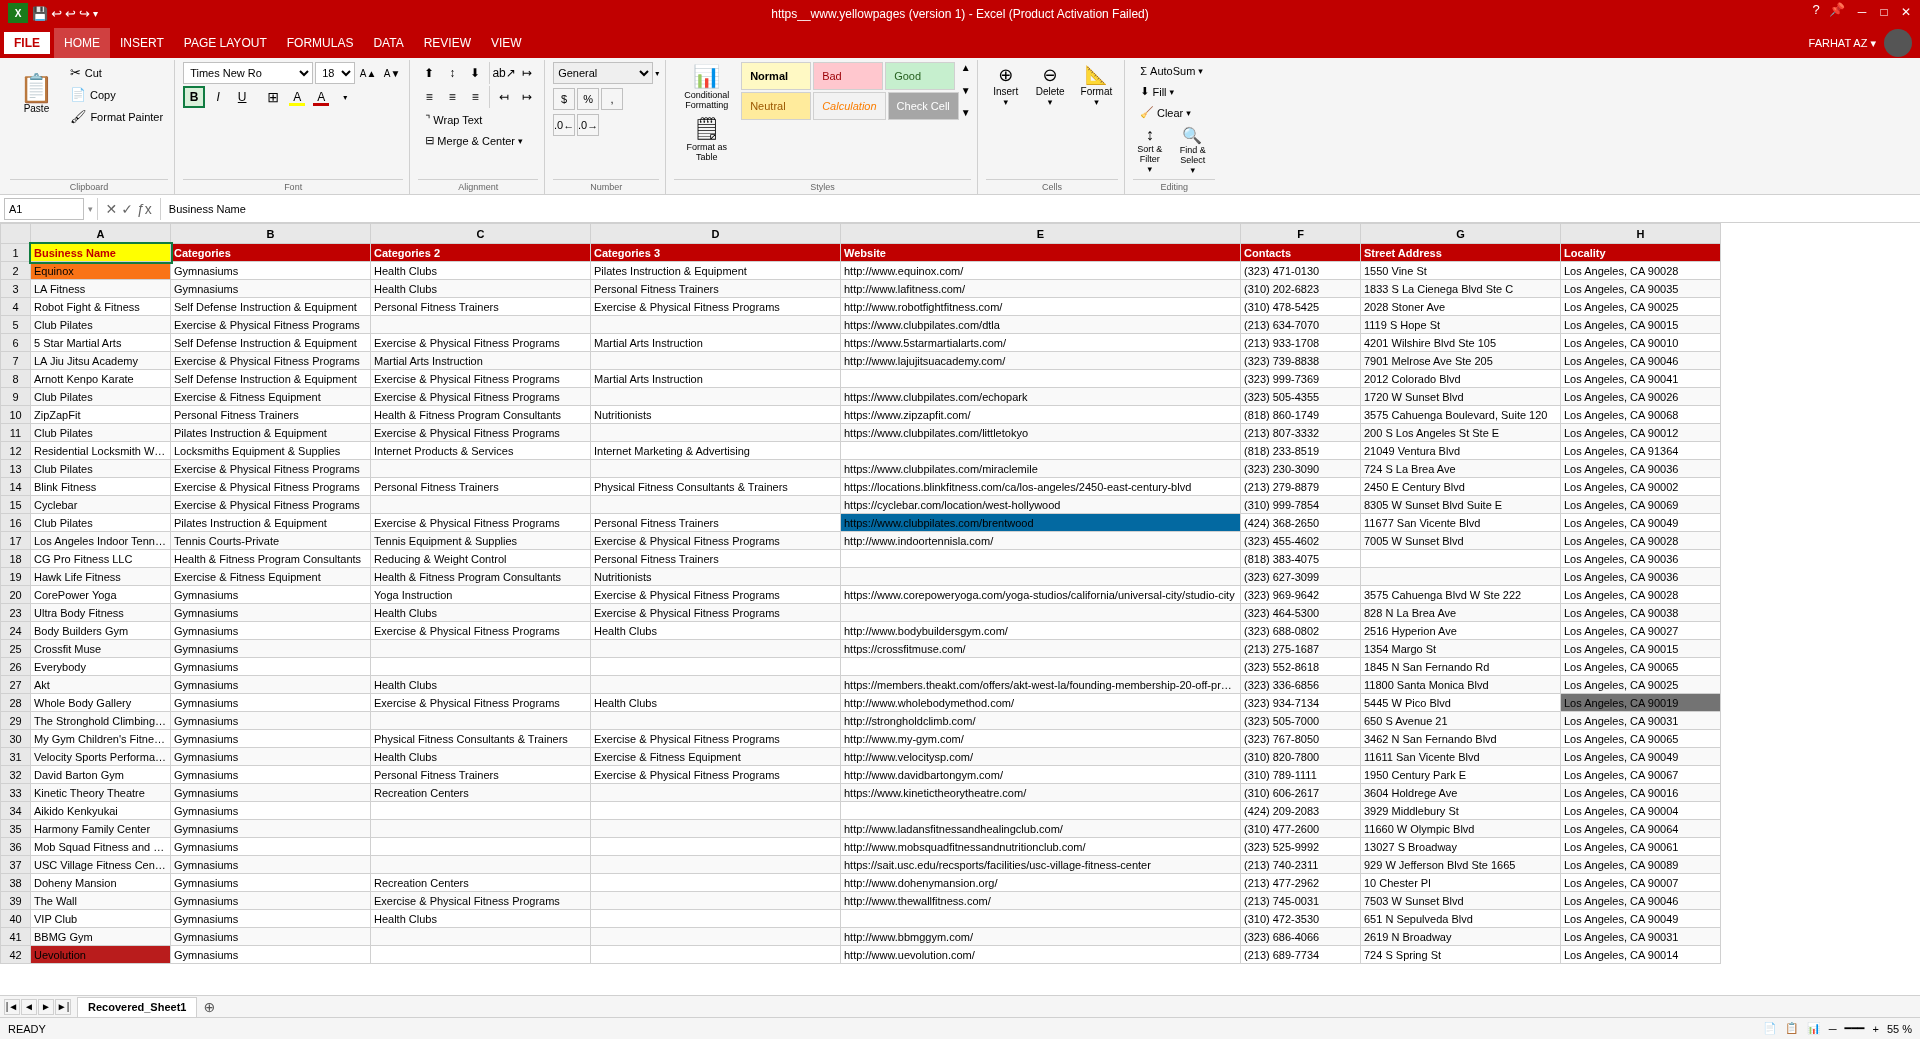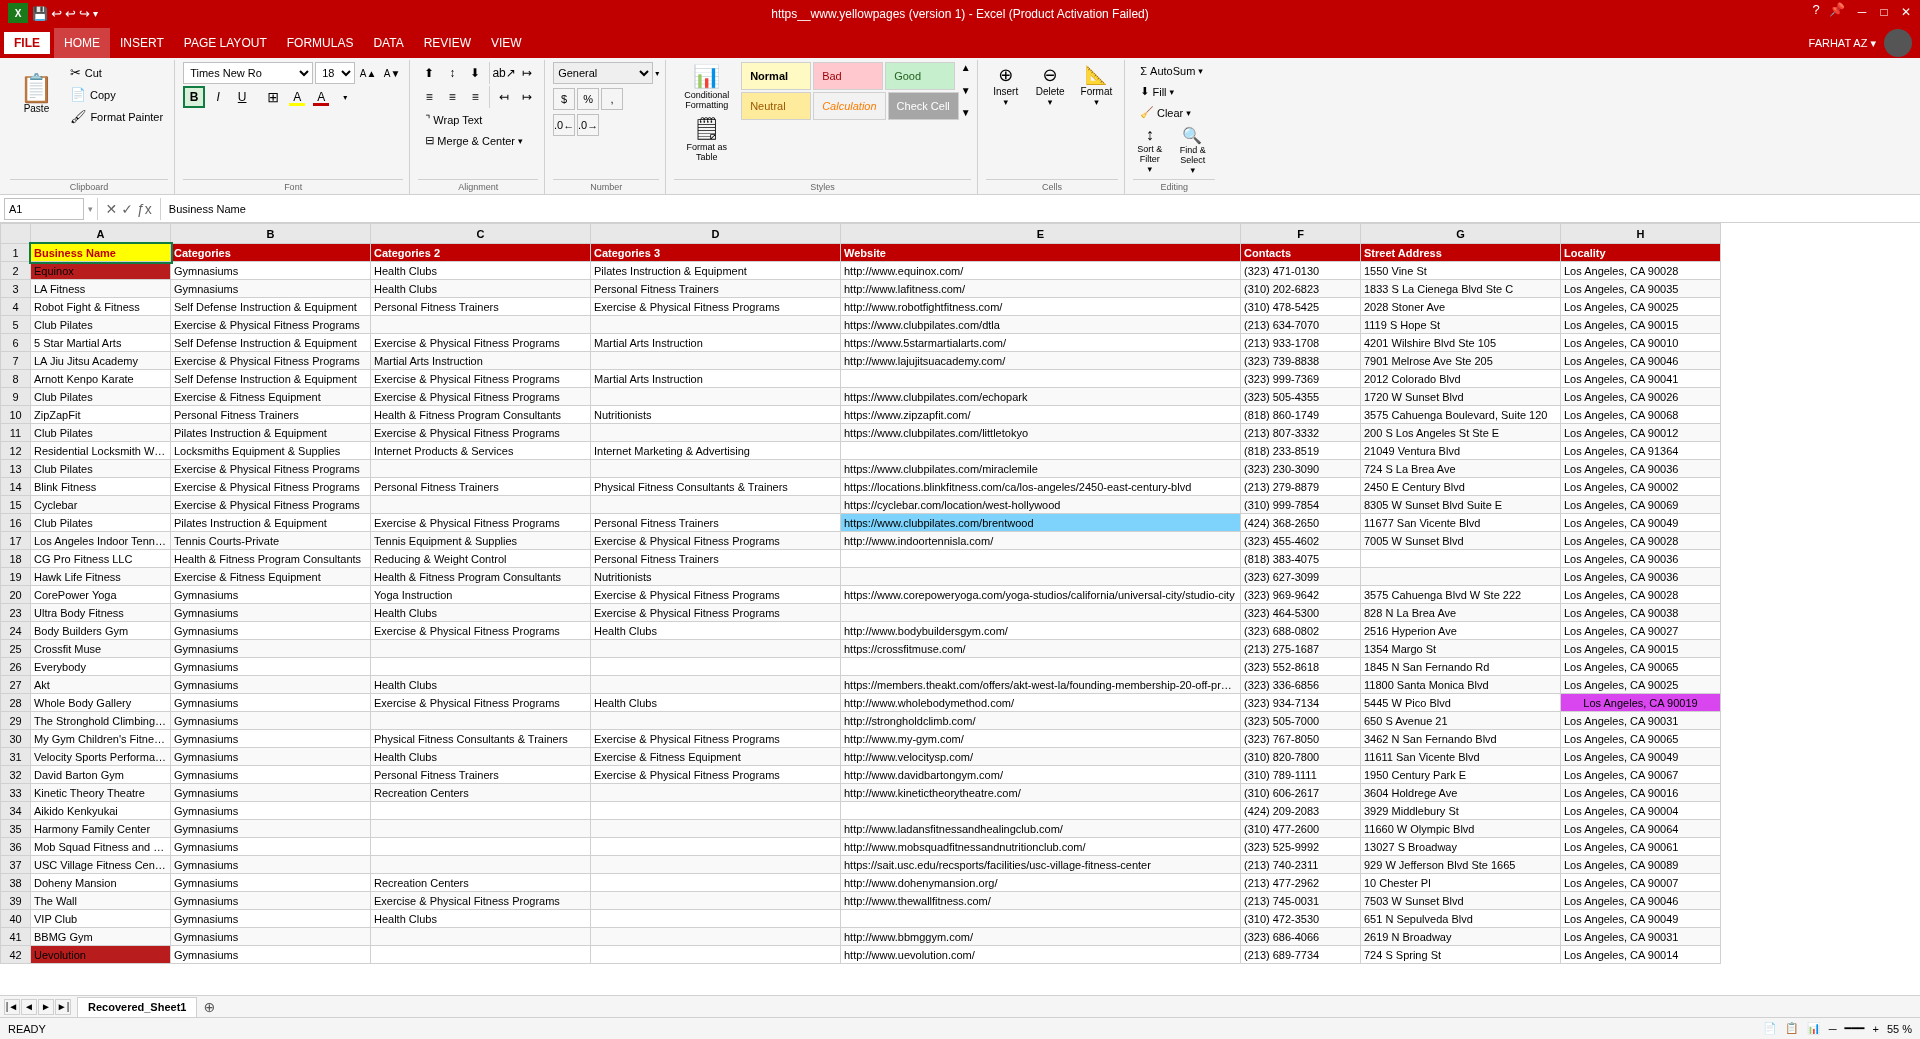--- a/index.html
+++ b/index.html
@@ -713,21 +713,21 @@
           <td class="cell" style="font-weight: bold; background: rgb(192, 0, 0); color: rgb(255, 255, 255);">Categories</td>
           <td class="cell" style="font-weight: bold; background: rgb(192, 0, 0); color: rgb(255, 255, 255);">Categories 2</td>
           <td class="cell" style="font-weight: bold; background: rgb(192, 0, 0); color: rgb(255, 255, 255);">Categories 3</td>
           <td class="cell" style="font-weight: bold; background: rgb(192, 0, 0); color: rgb(255, 255, 255);">Website</td>
           <td class="cell" style="font-weight: bold; background: rgb(192, 0, 0); color: rgb(255, 255, 255);">Contacts</td>
           <td class="cell" style="font-weight: bold; background: rgb(192, 0, 0); color: rgb(255, 255, 255);">Street Address</td>
           <td class="cell" style="font-weight: bold; background: rgb(192, 0, 0); color: rgb(255, 255, 255);">Locality</td>
         </tr>
         <tr>
           <td class="row-header">2</td>
-          <td class="cell" style="max-width: 140px; overflow: hidden; text-overflow: ellipsis; background: #b91c1c;">Equinox</td>
+          <td class="cell" style="max-width: 140px; overflow: hidden; text-overflow: ellipsis; background: #f97316;">Equinox</td>
           <td class="cell" style="max-width: 200px; overflow: hidden; text-overflow: ellipsis; background: rgb(255, 255, 255);">Gymnasiums</td>
           <td class="cell" style="max-width: 220px; overflow: hidden; text-overflow: ellipsis; background: rgb(255, 255, 255);">Health Clubs</td>
           <td class="cell" style="max-width: 250px; overflow: hidden; text-overflow: ellipsis; background: rgb(255, 255, 255);">Pilates Instruction &amp; Equipment</td>
           <td class="cell" style="max-width: 400px; overflow: hidden; text-overflow: ellipsis; background: rgb(255, 255, 255);">http://www.equinox.com/</td>
           <td class="cell" style="max-width: 120px; overflow: hidden; text-overflow: ellipsis; background: rgb(255, 255, 255);">(323) 471-0130</td>
           <td class="cell" style="max-width: 200px; overflow: hidden; text-overflow: ellipsis; background: rgb(255, 255, 255);">1550 Vine St</td>
           <td class="cell" style="max-width: 160px; overflow: hidden; text-overflow: ellipsis; background: rgb(255, 255, 255);">Los Angeles, CA 90028</td>
         </tr>
         <tr>
           <td class="row-header">3</td>
@@ -871,21 +871,21 @@
           <td class="cell" style="max-width: 120px; overflow: hidden; text-overflow: ellipsis; background: rgb(249, 249, 249);">(310) 999-7854</td>
           <td class="cell" style="max-width: 200px; overflow: hidden; text-overflow: ellipsis; background: rgb(249, 249, 249);">8305 W Sunset Blvd Suite E</td>
           <td class="cell" style="max-width: 160px; overflow: hidden; text-overflow: ellipsis; background: rgb(249, 249, 249);">Los Angeles, CA 90069</td>
         </tr>
         <tr>
           <td class="row-header">16</td>
           <td class="cell" style="max-width: 140px; overflow: hidden; text-overflow: ellipsis; background: rgb(255, 255, 255);">Club Pilates</td>
           <td class="cell" style="max-width: 200px; overflow: hidden; text-overflow: ellipsis; background: rgb(255, 255, 255);">Pilates Instruction &amp; Equipment</td>
           <td class="cell" style="max-width: 220px; overflow: hidden; text-overflow: ellipsis; background: rgb(255, 255, 255);">Exercise &amp; Physical Fitness Programs</td>
           <td class="cell" style="max-width: 250px; overflow: hidden; text-overflow: ellipsis; background: rgb(255, 255, 255);">Personal Fitness Trainers</td>
-          <td class="cell" style="max-width: 400px; overflow: hidden; text-overflow: ellipsis; background: #7dd3fc;">https://www.clubpilates.com/brentwood</td>
+          <td class="cell" style="max-width: 400px; overflow: hidden; text-overflow: ellipsis; background: #0369a1;">https://www.clubpilates.com/brentwood</td>
           <td class="cell" style="max-width: 120px; overflow: hidden; text-overflow: ellipsis; background: rgb(255, 255, 255);">(424) 368-2650</td>
           <td class="cell" style="max-width: 200px; overflow: hidden; text-overflow: ellipsis; background: rgb(255, 255, 255);">11677 San Vicente Blvd</td>
           <td class="cell" style="max-width: 160px; overflow: hidden; text-overflow: ellipsis; background: rgb(255, 255, 255);">Los Angeles, CA 90049</td>
         </tr>
         <tr>
           <td class="row-header">17</td>
           <td class="cell" style="max-width: 140px; overflow: hidden; text-overflow: ellipsis; background: rgb(249, 249, 249);">Los Angeles Indoor Tennis Cente</td>
           <td class="cell" style="max-width: 200px; overflow: hidden; text-overflow: ellipsis; background: rgb(249, 249, 249);">Tennis Courts-Private</td>
           <td class="cell" style="max-width: 220px; overflow: hidden; text-overflow: ellipsis; background: rgb(249, 249, 249);">Tennis Equipment &amp; Supplies</td>
           <td class="cell" style="max-width: 250px; overflow: hidden; text-overflow: ellipsis; background: rgb(249, 249, 249);">Exercise &amp; Physical Fitness Programs</td>
@@ -984,21 +984,21 @@
         </tr>
         <tr>
           <td class="row-header">28</td>
           <td class="cell" style="max-width: 140px; overflow: hidden; text-overflow: ellipsis; background: rgb(255, 255, 255);">Whole Body Gallery</td>
           <td class="cell" style="max-width: 200px; overflow: hidden; text-overflow: ellipsis; background: rgb(255, 255, 255);">Gymnasiums</td>
           <td class="cell" style="max-width: 220px; overflow: hidden; text-overflow: ellipsis; background: rgb(255, 255, 255);">Exercise &amp; Physical Fitness Programs</td>
           <td class="cell" style="max-width: 250px; overflow: hidden; text-overflow: ellipsis; background: rgb(255, 255, 255);">Health Clubs</td>
           <td class="cell" style="max-width: 400px; overflow: hidden; text-overflow: ellipsis; background: rgb(255, 255, 255);">http://www.wholebodymethod.com/</td>
           <td class="cell" style="max-width: 120px; overflow: hidden; text-overflow: ellipsis; background: rgb(255, 255, 255);">(323) 934-7134</td>
           <td class="cell" style="max-width: 200px; overflow: hidden; text-overflow: ellipsis; background: rgb(255, 255, 255);">5445 W Pico Blvd</td>
-          <td class="cell" style="max-width: 160px; overflow: hidden; text-overflow: ellipsis; background: #d946ef; text-align: center;">Los Angeles, CA 90019</td>
+          <td class="cell" style="max-width: 160px; overflow: hidden; text-overflow: ellipsis; background: #737373;">Los Angeles, CA 90019</td>
         </tr>
         <tr>
           <td class="row-header">29</td>
           <td class="cell" style="max-width: 140px; overflow: hidden; text-overflow: ellipsis; background: rgb(249, 249, 249);">The Stronghold Climbing Gym</td>
           <td class="cell" style="max-width: 200px; overflow: hidden; text-overflow: ellipsis; background: rgb(249, 249, 249);">Gymnasiums</td>
           <td class="cell" style="max-width: 220px; overflow: hidden; text-overflow: ellipsis; background: rgb(249, 249, 249);"></td>
           <td class="cell" style="max-width: 250px; overflow: hidden; text-overflow: ellipsis; background: rgb(249, 249, 249);"></td>
           <td class="cell" style="max-width: 400px; overflow: hidden; text-overflow: ellipsis; background: rgb(249, 249, 249);">http://strongholdclimb.com/</td>
           <td class="cell" style="max-width: 120px; overflow: hidden; text-overflow: ellipsis; background: rgb(249, 249, 249);">(323) 505-7000</td>
           <td class="cell" style="max-width: 200px; overflow: hidden; text-overflow: ellipsis; background: rgb(249, 249, 249);">650 S Avenue 21</td>
@@ -1036,21 +1036,21 @@
           <td class="cell" style="max-width: 120px; overflow: hidden; text-overflow: ellipsis; background: rgb(255, 255, 255);">(310) 789-1111</td>
           <td class="cell" style="max-width: 200px; overflow: hidden; text-overflow: ellipsis; background: rgb(255, 255, 255);">1950 Century Park E</td>
           <td class="cell" style="max-width: 160px; overflow: hidden; text-overflow: ellipsis; background: rgb(255, 255, 255);">Los Angeles, CA 90067</td>
         </tr>
         <tr>
           <td class="row-header">33</td>
           <td class="cell" style="max-width: 140px; overflow: hidden; text-overflow: ellipsis; background: rgb(249, 249, 249);">Kinetic Theory Theatre</td>
           <td class="cell" style="max-width: 200px; overflow: hidden; text-overflow: ellipsis; background: rgb(249, 249, 249);">Gymnasiums</td>
           <td class="cell" style="max-width: 220px; overflow: hidden; text-overflow: ellipsis; background: rgb(249, 249, 249);">Recreation Centers</td>
           <td class="cell" style="max-width: 250px; overflow: hidden; text-overflow: ellipsis; background: rgb(249, 249, 249);"></td>
-          <td class="cell" style="max-width: 400px; overflow: hidden; text-overflow: ellipsis; background: rgb(249, 249, 249);">http://www.kinetictheorytheatre.com/</td>
+          <td class="cell" style="max-width: 400px; overflow: hidden; text-overflow: ellipsis; background: rgb(249, 249, 249);">https://www.kinetictheorytheatre.com/</td>
           <td class="cell" style="max-width: 120px; overflow: hidden; text-overflow: ellipsis; background: rgb(249, 249, 249);">(310) 606-2617</td>
           <td class="cell" style="max-width: 200px; overflow: hidden; text-overflow: ellipsis; background: rgb(249, 249, 249);">3604 Holdrege Ave</td>
           <td class="cell" style="max-width: 160px; overflow: hidden; text-overflow: ellipsis; background: rgb(249, 249, 249);">Los Angeles, CA 90016</td>
         </tr>
         <tr>
           <td class="row-header">34</td>
           <td class="cell" style="max-width: 140px; overflow: hidden; text-overflow: ellipsis; background: rgb(255, 255, 255);">Aikido Kenkyukai</td>
           <td class="cell" style="max-width: 200px; overflow: hidden; text-overflow: ellipsis; background: rgb(255, 255, 255);">Gymnasiums</td>
           <td class="cell" style="max-width: 220px; overflow: hidden; text-overflow: ellipsis; background: rgb(255, 255, 255);"></td>
           <td class="cell" style="max-width: 250px; overflow: hidden; text-overflow: ellipsis; background: rgb(255, 255, 255);"></td>

